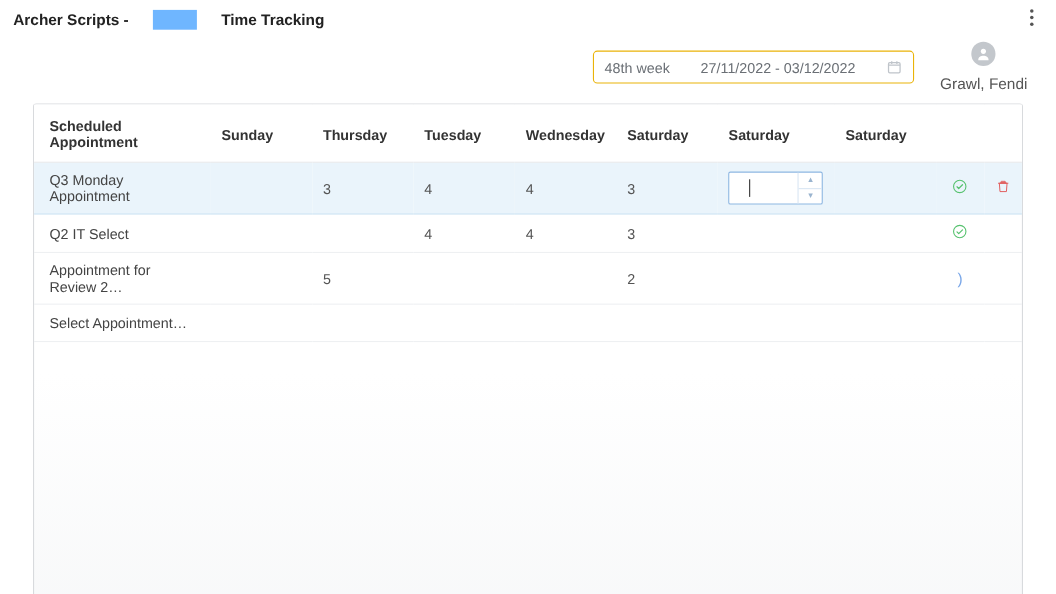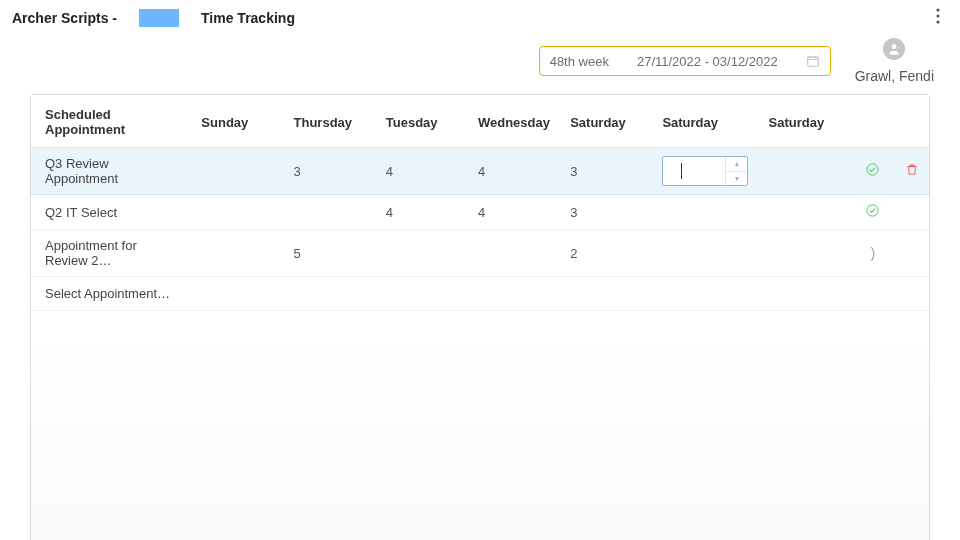--- a/index.html
+++ b/index.html
@@ -234,21 +234,21 @@
         <th class="col-day">Wednesday</th>
         <th class="col-day">Saturday</th>
         <th class="col-day">Saturday</th>
         <th class="col-day">Saturday</th>
         <th class="col-status"></th>
         <th class="col-del"></th>
       </tr>
     </thead>
     <tbody id="tbody">
         <tr class="active">
-          <td class="col-appt">Q3 Review Appointment</td>
+          <td class="col-appt">Q3 Monday Appointment</td>
           <td class="col-day"></td>
           <td class="col-day">3</td>
           <td class="col-day">4</td>
           <td class="col-day">4</td>
           <td class="col-day">3</td>
           <td class="col-day"><div class="num-input-wrap">
               <input style="">
               <span class="caret"></span>
               <div class="spinner">
                 <div>▲</div>

